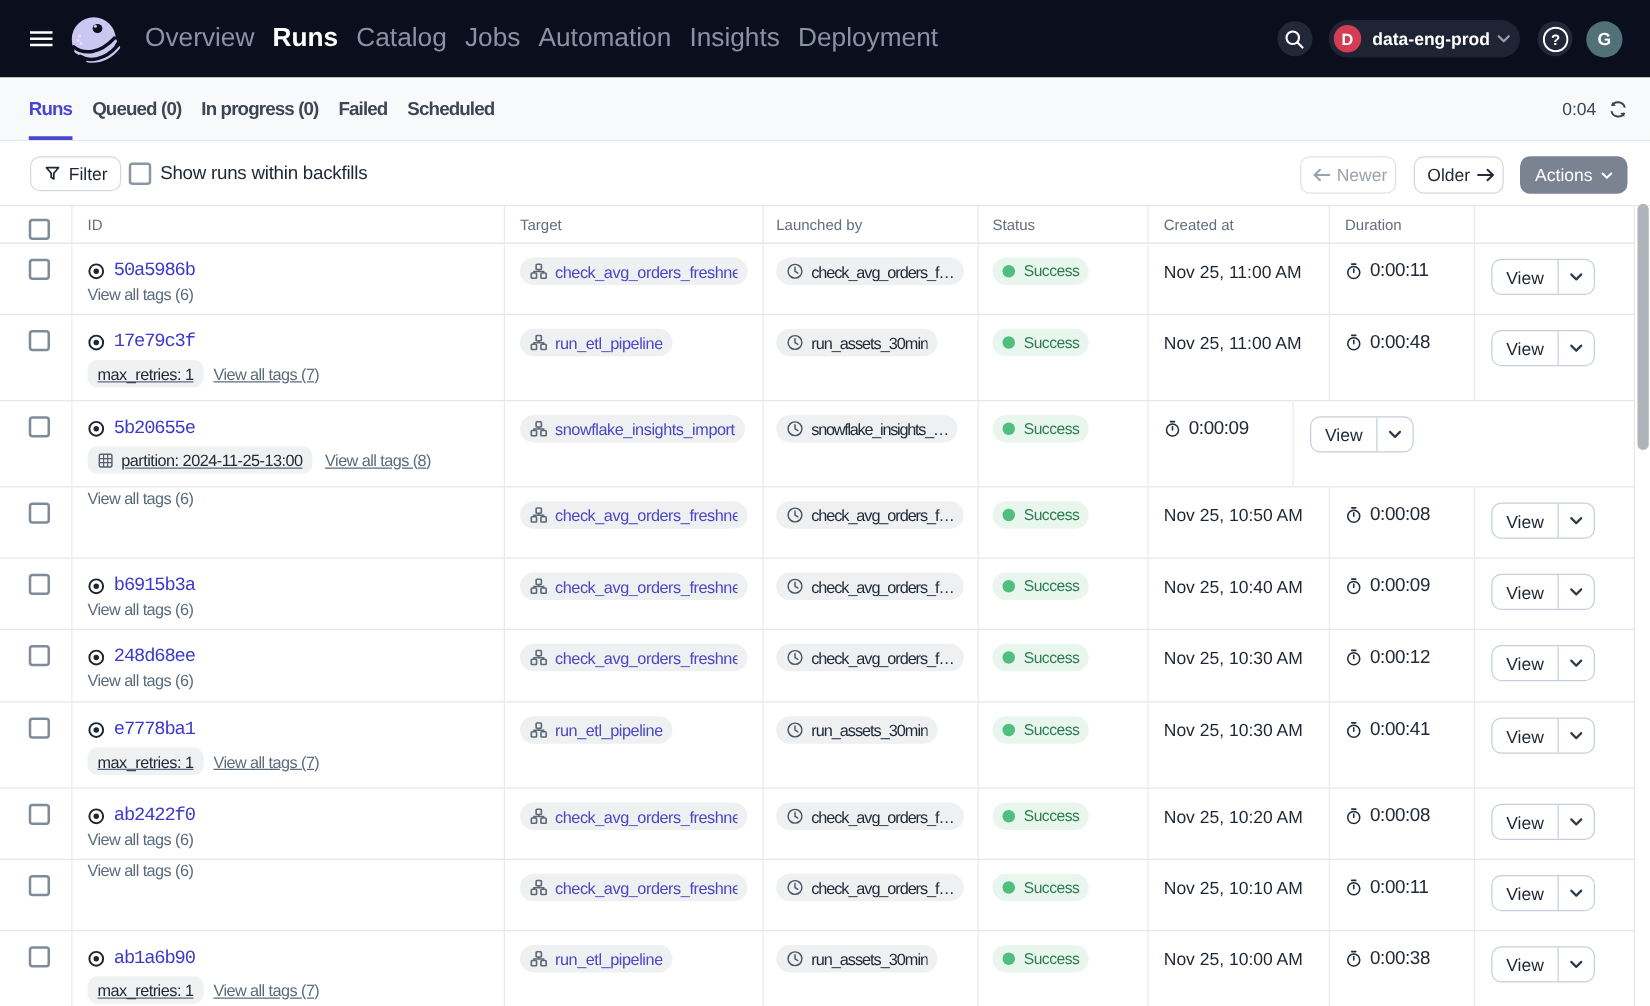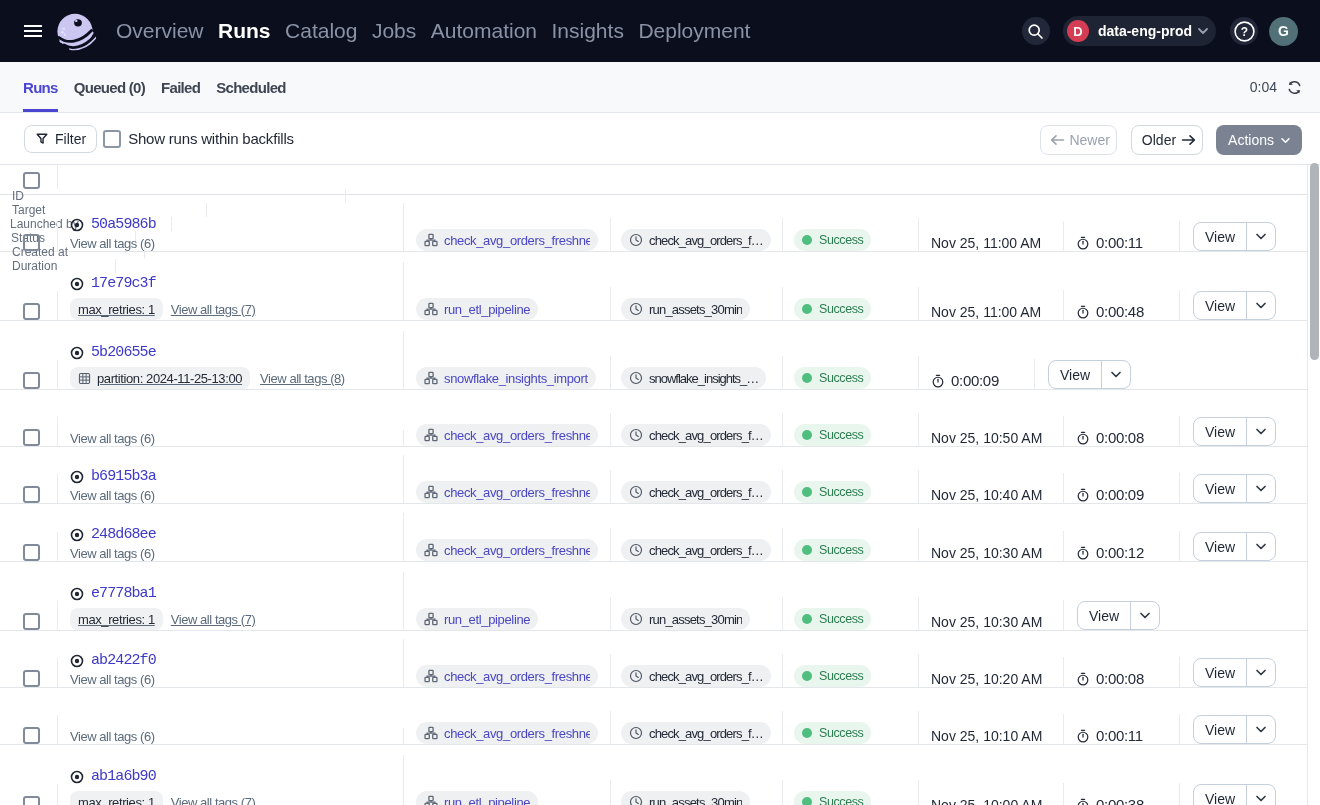--- a/index.html
+++ b/index.html
@@ -38,23 +38,23 @@
 .pagebtns { position:absolute; right:18px; top:12px; display:flex; }
 .pgbtn { height:30px; border:1px solid #d3d9e0; border-radius:8px; background:#fff; display:flex; align-items:center; justify-content:center; padding:0 12px; gap:7px; font-size:14px; }
 .pgbtn.disabled { color:#9aa2ad; border-color:#dde2e8;align-items:center; }
 .pgbtn.dark { color:#232b38; }
 .actionsbtn { height:30px; border:none; border-radius:8px; background:#7b8393; color:#fff; font-size:14px; font-weight:500; display:flex; align-items:center; padding:0 11px 0 12px; gap:6px; }
 
 
 .table { width:1320px; position:relative; }
 .scrollstrip { position:absolute; right:0; top:0; width:13px; height:641px; background:#fff; border-left:1px solid #e6e8eb; }
 .thumb { position:absolute; left:2px; top:-2px; width:9px; height:197px; background:#afb4bb; border-radius:5px; }
-.thead { display:flex; height:30px; border-bottom:1px solid #e0e3e7;flex-direction:column; }
+.thead { display:flex; height:30px; border-bottom:1px solid #e0e3e7; }
 .thead .cell { font-size:12px; color:#646e7c; display:flex; align-items:center; }
-.row { display:flex; border-bottom:1px solid #e4e7ea;align-items:flex-end; }
+.row { display:flex; border-bottom:1px solid #e4e7ea; }
 .cell { padding-left:12px; }
 .c0 { width:58px; min-width:58px; border-right:1px solid #e9ebee; padding-left:23px; }
 .c1 { width:346px; min-width:346px; border-right:1px solid #e9ebee; }
 .c2 { width:207px; min-width:207px; border-right:1px solid #e9ebee; }
 .c3 { width:172px; min-width:172px; border-right:1px solid #e9ebee; padding-left:10px; }
 .c4 { width:136px; min-width:136px; border-right:1px solid #e9ebee; padding-left:11px; }
 .c5 { width:145px; min-width:145px; border-right:1px solid #e9ebee; }
 .c6 { width:116px; min-width:116px; border-right:1px solid #e9ebee; }
 .c7 { width:128px; min-width:128px; }
 .row .c0 { padding-top:12px; }
@@ -130,20 +130,21 @@
         </svg>
     </div>
     <div class="avatar">G</div>
   </div>
 </div>
 
 <div class="tabsbar">
   <div class="tabs">
     <a class="tab active" href="#">Runs</a>
     <a class="tab" href="#">Queued (0)</a>
+    <a class="tab" href="#">In progress (0)</a>
     <a class="tab" href="#">Failed</a>
     <a class="tab" href="#">Scheduled</a>
   </div>
   <div class="timerarea">
     <span class="timer">0:04</span>
     <svg width="15" height="15" viewBox="0 0 16 16">
         <path d="M13.7 6.5 A6 6 0 0 0 2.6 5.0" stroke="#3c4452" stroke-width="1.7" fill="none"></path>
         <path d="M2.3 9.5 A6 6 0 0 0 13.4 11.0" stroke="#3c4452" stroke-width="1.7" fill="none"></path>
         <path d="M2.8 1.6 L2.6 5.2 L6.2 5.0 Z" fill="#3c4452"></path>
         <path d="M13.2 14.4 L13.4 10.8 L9.8 11.0 Z" fill="#3c4452"></path>
@@ -534,20 +535,27 @@
               <svg width="14" height="14" viewBox="0 0 16 16" style="flex:none">
                 <circle cx="8" cy="8" r="6.3" stroke="#4a5462" stroke-width="1.3" fill="none"></circle>
                 <path d="M8 4.4 V8 l2.6 1.7" stroke="#4a5462" stroke-width="1.3" fill="none" stroke-linecap="round"></path>
               </svg>
               <span class="txt lb" style="letter-spacing:-0.8px">run_assets_30min</span>
             </span></div>
     <div class="cell c4"><span class="statchip"><span class="dot"></span>Success</span></div>
     <div class="cell c5">
             <div class="created">Nov 25, 10:30 AM</div>
           </div>
+    <div class="cell c6">
+            <div class="dur"><svg width="14" height="14" viewBox="0 0 16 16" style="flex:none">
+                <circle cx="8" cy="9.2" r="5.5" stroke="#232a38" stroke-width="1.4" fill="none"></circle>
+                <line x1="8" y1="9.2" x2="8" y2="6" stroke="#232a38" stroke-width="1.4" stroke-linecap="round"></line>
+                <line x1="6.2" y1="1.5" x2="9.8" y2="1.5" stroke="#232a38" stroke-width="1.5" stroke-linecap="round"></line>
+              </svg>0:00:41</div>
+          </div>
     <div class="cell c7">
             <div class="viewbtn">
               <div class="vl">View</div>
               <div class="vr">
                 <svg width="12" height="8" viewBox="0 0 12 8">
                   <polyline points="2,1.5 6,5.5 10,1.5" stroke="#323a48" stroke-width="1.7" fill="none" stroke-linecap="round" stroke-linejoin="round"></polyline>
                 </svg>
               </div>
             </div>
           </div>

